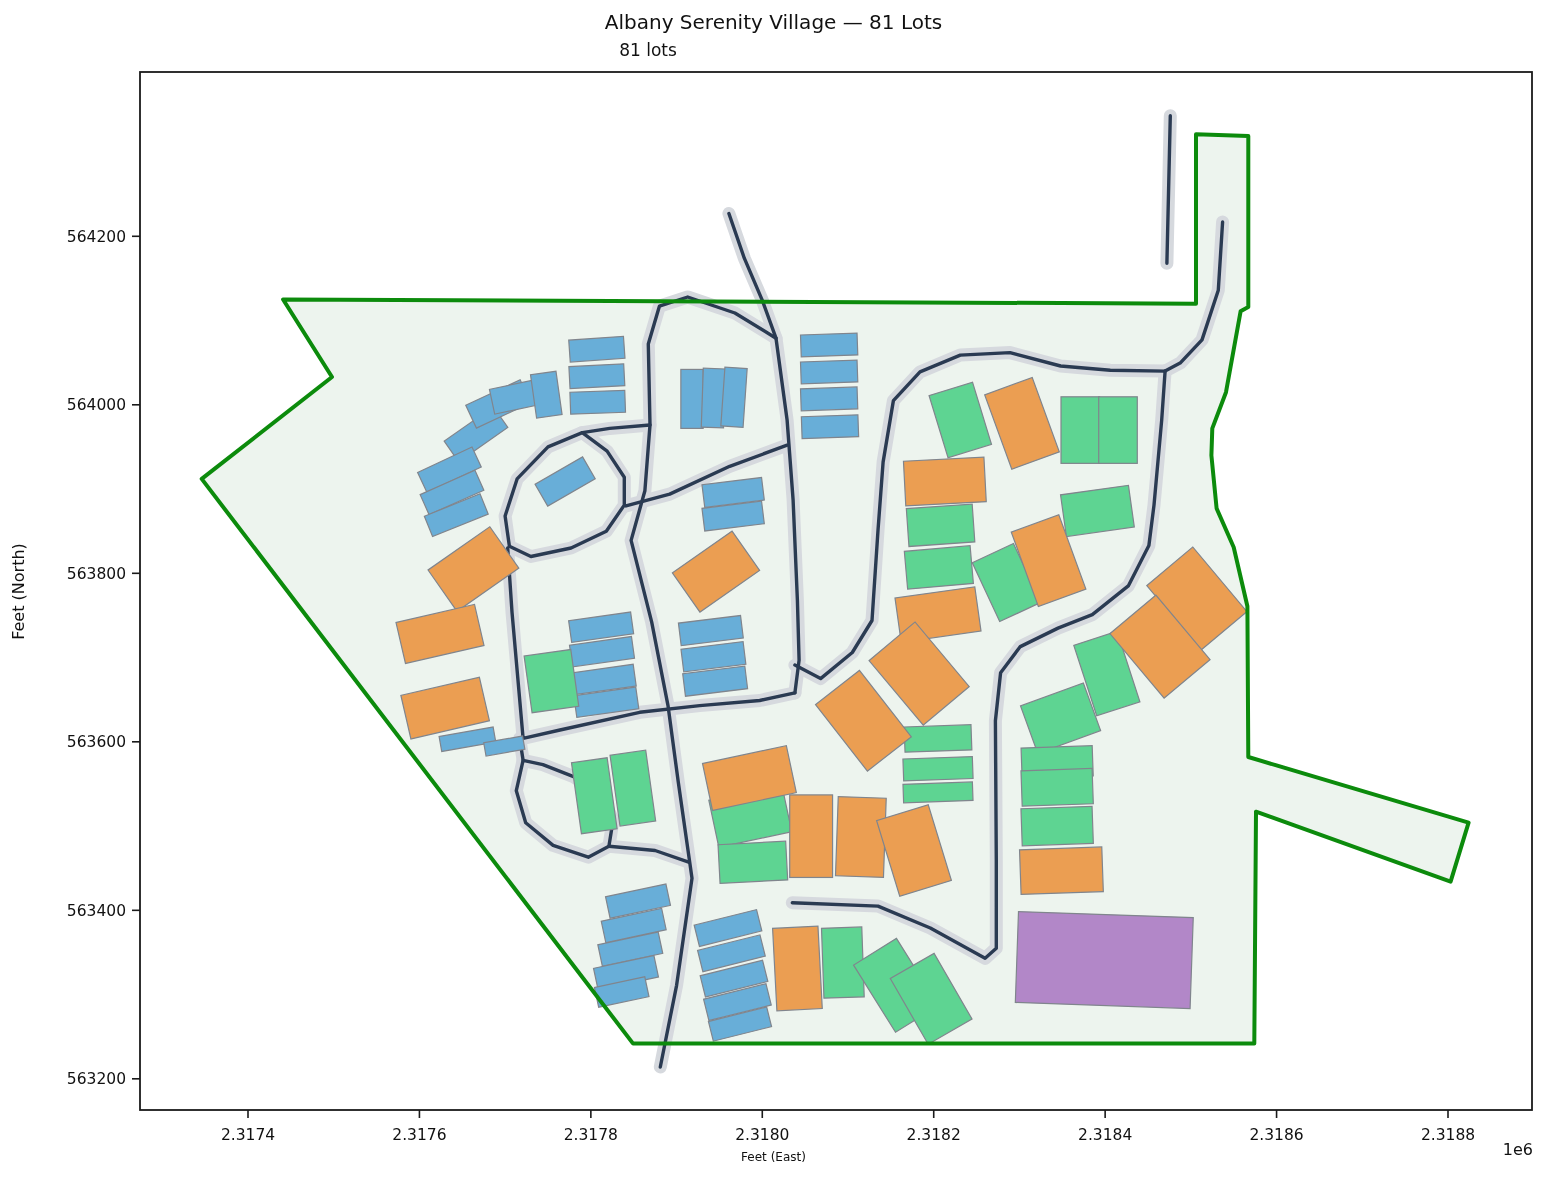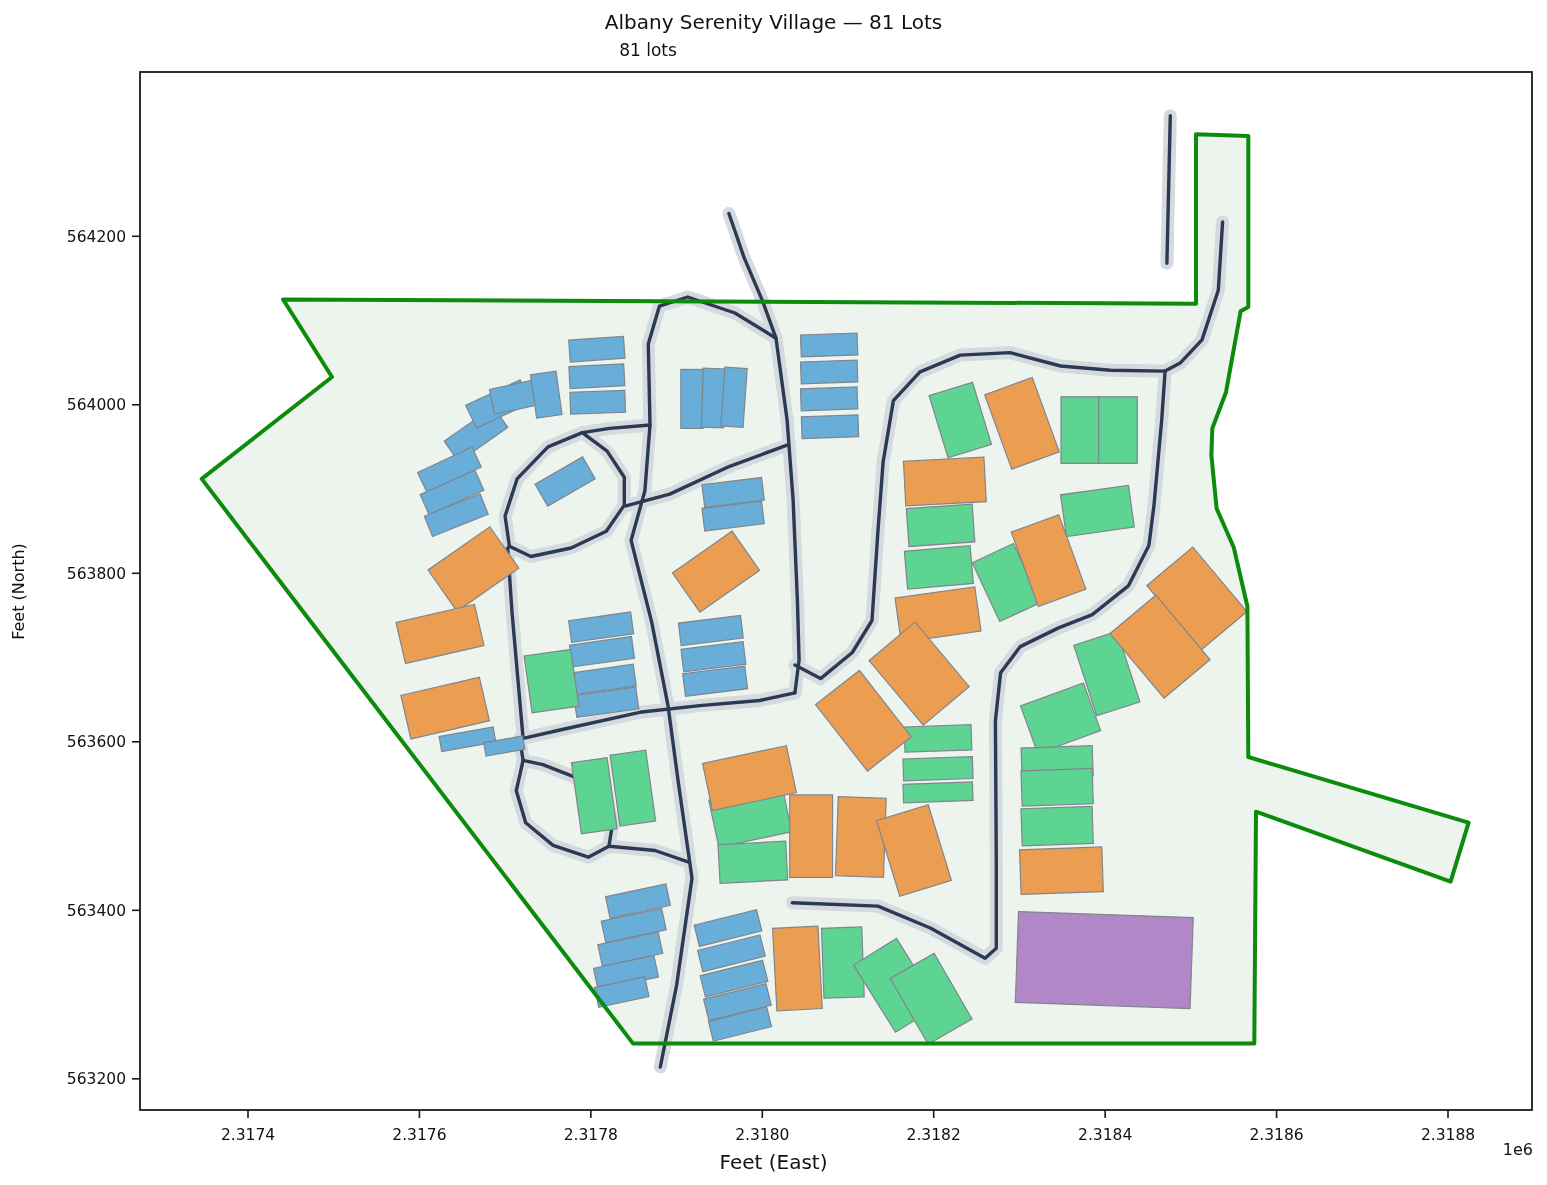--- a/index.html
+++ b/index.html
@@ -14,21 +14,21 @@
   .fig-title{
     position:absolute;left:0;top:8px;width:1547px;
     text-align:center;font-size:20px;color:#111;line-height:1.45;
   }
   .fig-subtitle{
     position:absolute;left:0;top:40px;width:1248px;
     text-align:center;font-size:17px;color:#111;margin-left:24px;
   }
   .xlabel{
     position:absolute;left:0;top:1150px;width:1547px;
-    text-align:center;font-size:20px;color:#111;
+    text-align:center;font-size:12px;color:#111;
   }
   .ylabel{
     position:absolute;left:-262px;top:582px;width:560px;
     text-align:center;font-size:16px;color:#111;
     transform:rotate(-90deg);
   }
   .offset-label{
     position:absolute;right:14px;top:1140px;
     font-size:16px;color:#111;
   }

